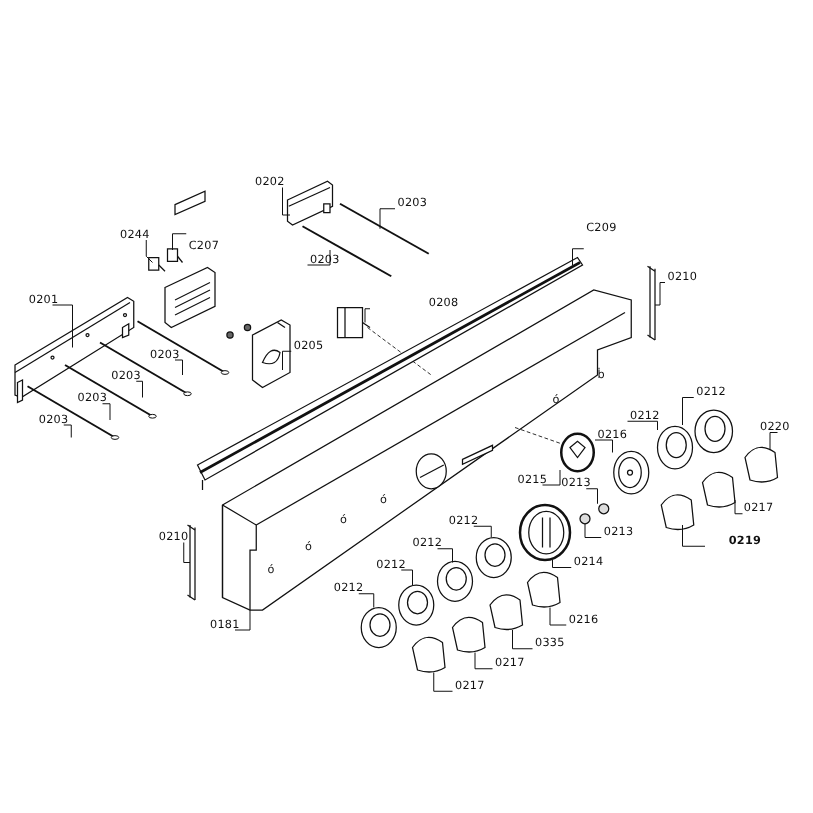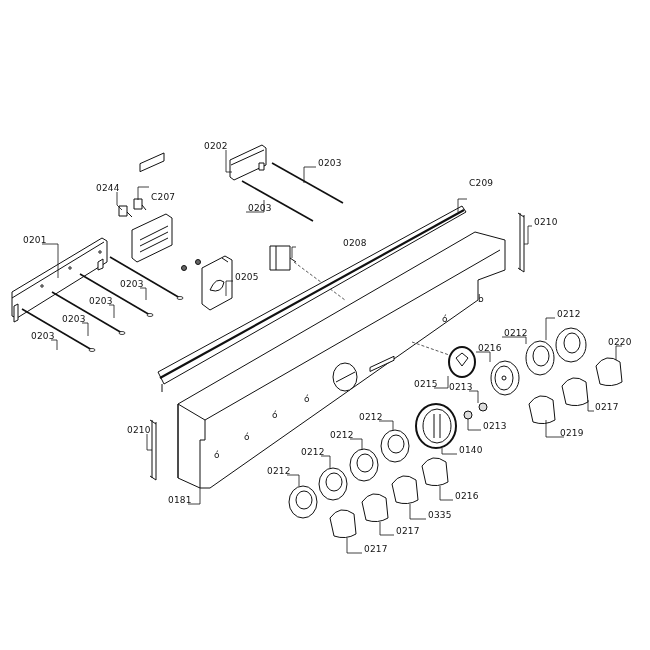--- a/index.html
+++ b/index.html
@@ -216,25 +216,25 @@
     <div class="lbl" style="left: 62px; top: 314px;">0203</div>
     <div class="lbl" style="left: 31px; top: 331px;">0203</div>
     <div class="lbl" style="left: 557px; top: 309px;">0212</div>
     <div class="lbl" style="left: 504px; top: 328px;">0212</div>
     <div class="lbl" style="left: 608px; top: 337px;">0220</div>
     <div class="lbl" style="left: 478px; top: 343px;">0216</div>
     <div class="lbl" style="left: 414px; top: 379px;">0215</div>
     <div class="lbl" style="left: 449px; top: 382px;">0213</div>
     <div class="lbl" style="left: 595px; top: 402px;">0217</div>
     <div class="lbl" style="left: 483px; top: 421px;">0213</div>
-    <div class="lbl" style="left: 560px; top: 428px;">0219</div>
+    <div class="lbl" style="left: 583px; top: 428px; font-weight: bold;">0219</div>
     <div class="lbl" style="left: 127px; top: 425px;">0210</div>
     <div class="lbl" style="left: 359px; top: 412px;">0212</div>
     <div class="lbl" style="left: 330px; top: 430px;">0212</div>
-    <div class="lbl" style="left: 459px; top: 445px;">0140</div>
+    <div class="lbl" style="left: 459px; top: 445px;">0214</div>
     <div class="lbl" style="left: 301px; top: 447px;">0212</div>
     <div class="lbl" style="left: 267px; top: 466px;">0212</div>
     <div class="lbl" style="left: 168px; top: 495px;">0181</div>
     <div class="lbl" style="left: 455px; top: 491px;">0216</div>
     <div class="lbl" style="left: 428px; top: 510px;">0335</div>
     <div class="lbl" style="left: 396px; top: 526px;">0217</div>
     <div class="lbl" style="left: 364px; top: 544px;">0217</div>
   </div>
 
 </body></html>

